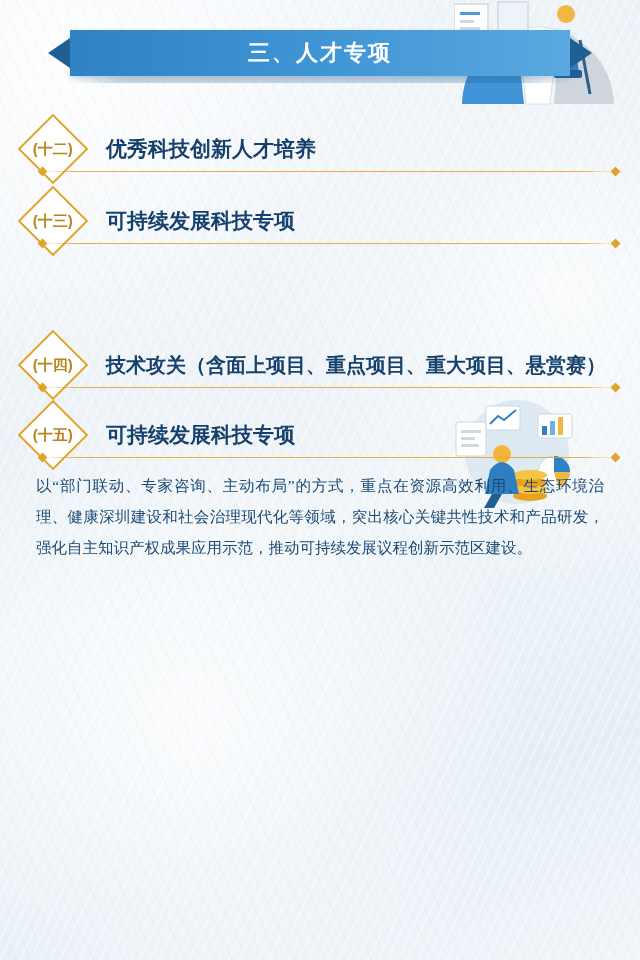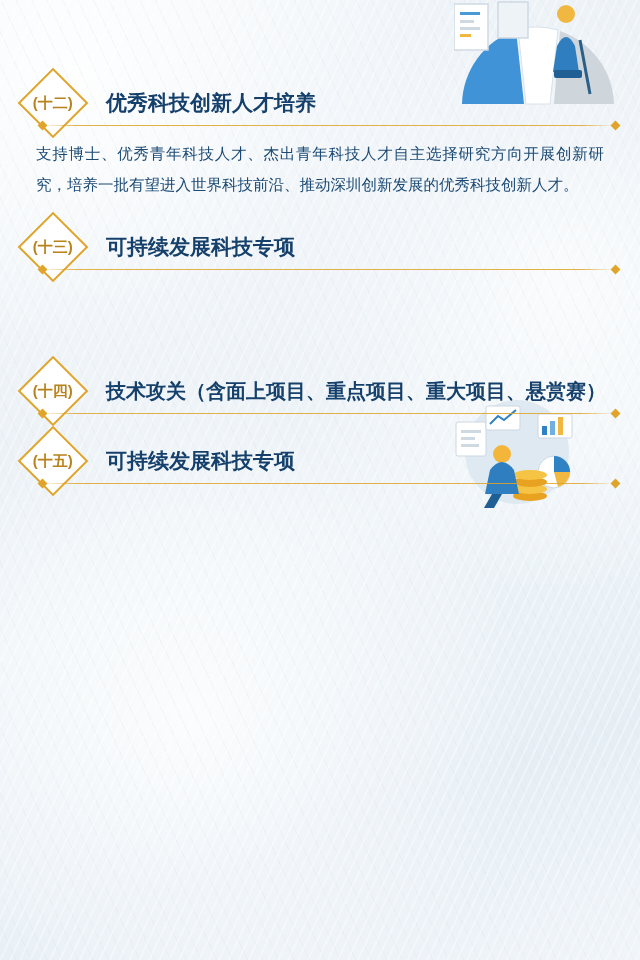--- a/index.html
+++ b/index.html
@@ -204,31 +204,37 @@
       <ellipse cx="88" cy="93" rx="17" ry="5" fill="#f6c445"></ellipse>
       <ellipse cx="88" cy="86" rx="17" ry="5" fill="#e8a21f"></ellipse>
       <ellipse cx="88" cy="79" rx="17" ry="5" fill="#f6c445"></ellipse>
     </g>
     <circle cx="60" cy="58" r="9" fill="#f3b63b"></circle>
     <path d="M48 74 q12 -16 24 0 l5 24 h-34 z" fill="#2f7fc0"></path>
     <path d="M50 98 l-8 14 h10 l8 -14 z" fill="#1f5f94"></path>
   </svg>
 
   <div style="padding-top:30px;" class="block">
+    <div class="banner-wrap">
+      <div class="banner">
+        <span class="ribbon-l"></span>
+        <span>三、人才专项</span>
+        <span class="ribbon-r"></span>
+      </div>
+    </div>
 
     <div style="height:48px;"></div>
 
     <div class="item-head">
       <div class="diamond">
         <span>(十二)</span>
       </div>
       <div class="item-title">优秀科技创新人才培养</div>
       <div class="head-rule"></div>
     </div>
-    <p class="body-text">支持博士、优秀青年科技人才、杰出青年科技人才自主选择研究方向开展创新研究，培养一批有望进入世界科技前沿、推动深圳创新发展的优秀科技创新人才。</p>
 
     <div style="height:22px;"></div>
 
     <div class="item-head">
       <div class="diamond">
         <span>(十三)</span>
       </div>
       <div class="item-title">可持续发展科技专项</div>
       <div class="head-rule"></div>
     </div>
@@ -248,15 +254,16 @@
 
     <div style="height:20px;"></div>
 
     <div class="item-head">
       <div class="diamond">
         <span>(十五)</span>
       </div>
       <div class="item-title">可持续发展科技专项</div>
       <div class="head-rule"></div>
     </div>
+    <p class="body-text">以“部门联动、专家咨询、主动布局”的方式，重点在资源高效利用、生态环境治理、健康深圳建设和社会治理现代化等领域，突出核心关键共性技术和产品研发，强化自主知识产权成果应用示范，推动可持续发展议程创新示范区建设。</p>
   </div>
 
 </div>
 
 </body></html>

